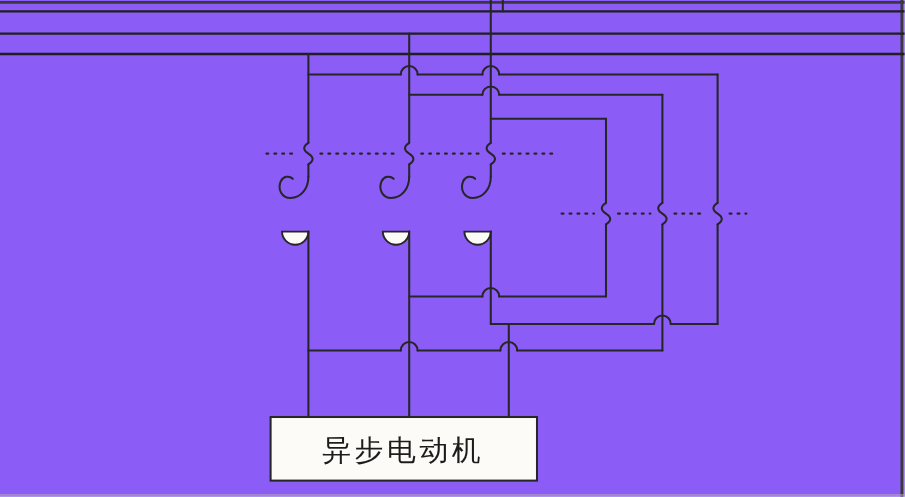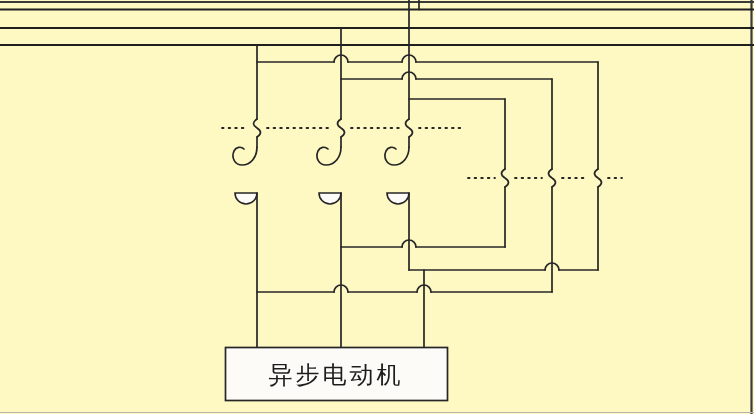--- a/index.html
+++ b/index.html
@@ -1,19 +1,19 @@
 <!DOCTYPE html>
 <html><head>
 <meta charset="utf-8">
 <style>
   html,body{margin:0;padding:0;background:#e8e8e8;}
   .stage{
     position:relative;
     width:754px;height:414px;
-    background:#fef9c3;
+    background:#8b5cf6;
     overflow:hidden;
     font-family:"DejaVu Sans", sans-serif;
   }
   svg{display:block;}
   .wire{stroke:#262626;stroke-width:1.7;fill:none;stroke-linecap:round;}
   .bus{stroke:#1f1f1f;stroke-width:2;fill:none;}
   .frame{stroke:#3a3a3a;stroke-width:2.2;fill:none;}
   .frame-faint{stroke:#b9b2a8;stroke-width:1;fill:none;}
   .dotted{stroke:#262626;stroke-width:1.8;fill:none;stroke-dasharray:1.6 5;stroke-linecap:round;}
   .disc{stroke:#262626;stroke-width:1.6;fill:#fcfbf8;}

